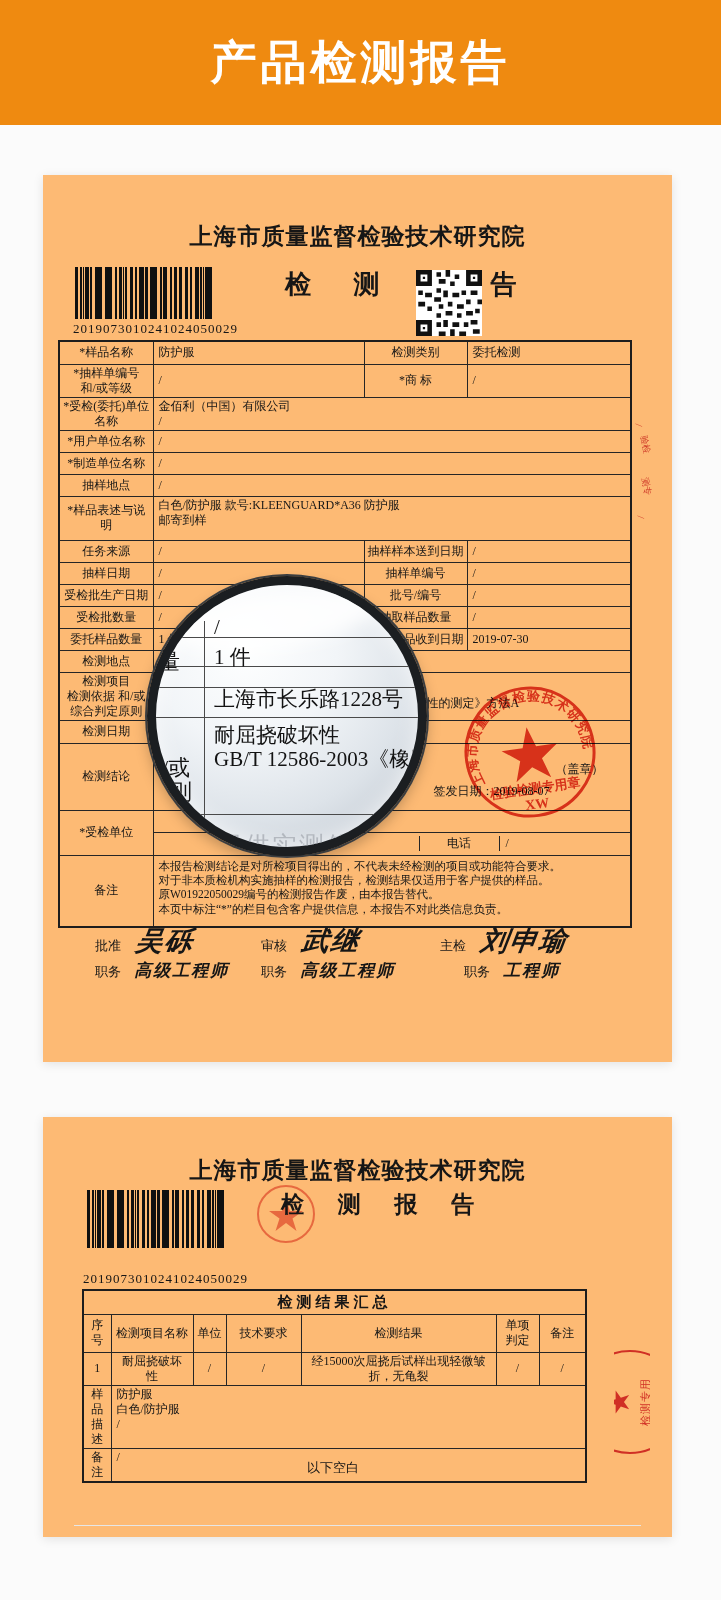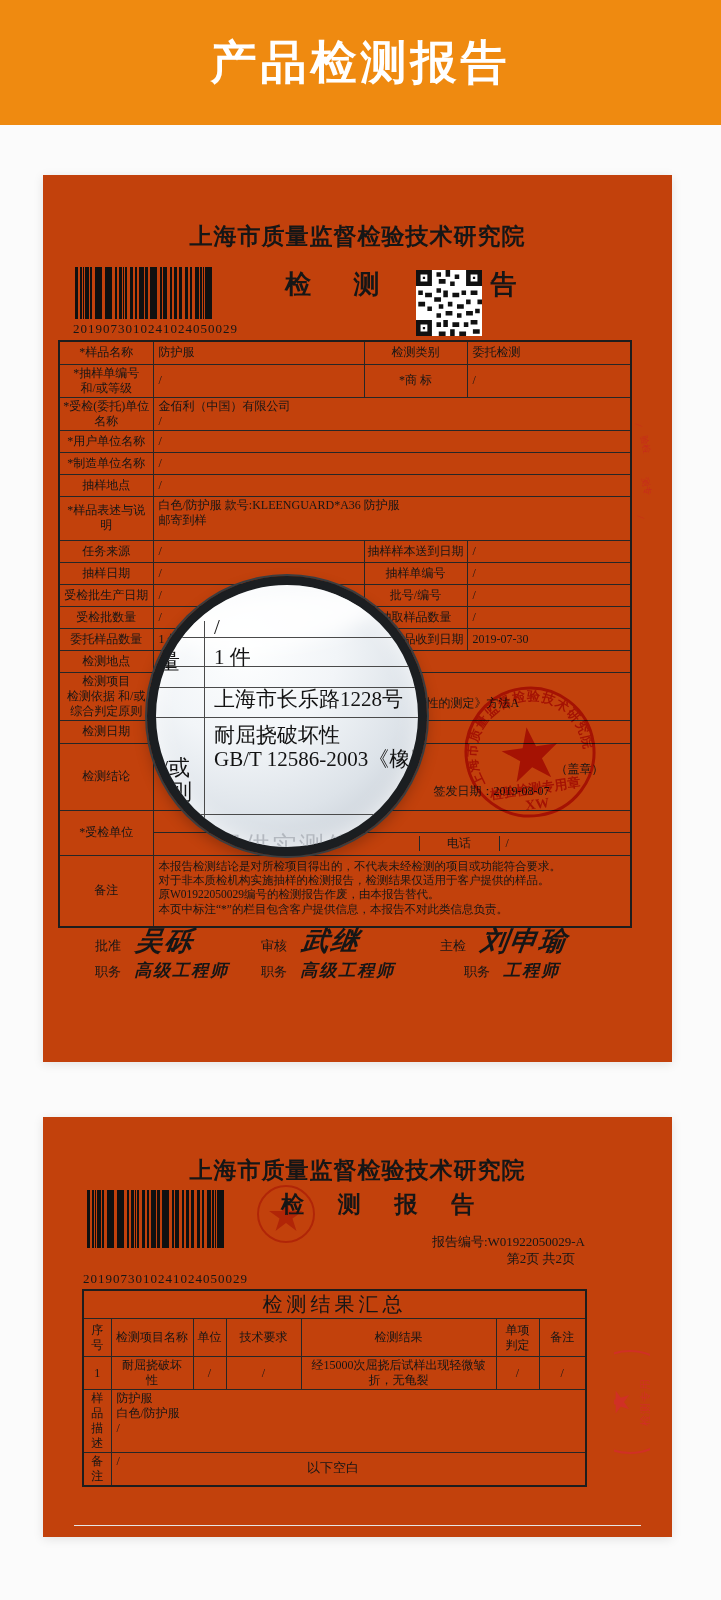--- a/index.html
+++ b/index.html
@@ -6,21 +6,21 @@
   body{background:#fafafa;font-family:"Liberation Serif","DejaVu Serif",serif;color:#161616;}
   .stage{position:relative;width:721px;height:1600px;margin:0 auto;background:#fbfbfb;overflow:hidden;}
 
   
   .banner{position:absolute;left:0;top:0;width:721px;height:125px;background:#ef8a10;
           display:flex;align-items:center;justify-content:center;}
   .banner h1{margin:0;font-family:"Liberation Sans","DejaVu Sans",sans-serif;
              font-size:46px;font-weight:bold;color:#ffffff;letter-spacing:4px;}
 
   
-  .card{position:absolute;background:#c2410c;box-shadow:0 2px 10px rgba(0,0,0,.10);}
+  .card{position:absolute;background:#fdba74;box-shadow:0 2px 10px rgba(0,0,0,.10);}
   .card1{left:43px;top:175px;width:629px;height:887px;}
   .card2{left:43px;top:1117px;width:629px;height:420px;}
 
   .inst{position:absolute;width:100%;text-align:center;font-size:23px;font-weight:bold;letter-spacing:1px;}
   .rep-title{position:absolute;font-size:26px;font-weight:bold;letter-spacing:18px;white-space:nowrap;}
 
   .barcode{position:absolute;background:
       repeating-linear-gradient(90deg,#101010 0 2px,transparent 2px 5px),
       repeating-linear-gradient(90deg,#101010 0 1px,transparent 1px 8px),
       repeating-linear-gradient(90deg,#101010 0 3px,transparent 3px 11px);}
@@ -304,38 +304,34 @@
     <svg class="seal2" viewBox="0 0 62 62">
       <circle cx="31" cy="31" r="28" fill="none" stroke="#d63528" stroke-width="2"></circle>
       <polygon points="31,16 35,28 48,28 37.5,35.5 41.5,48 31,40 20.5,48 24.5,35.5 14,28 27,28" fill="#d63528"></polygon>
     </svg>
     <div class="inst" style="top:38px;">上海市质量监督检验技术研究院</div>
     <div class="rep-title" style="left:238px;top:72px;font-size:23px;letter-spacing:14px;">检 测 报 告</div>
 
     <div class="barcode" style="left:44px;top:73px;width:140px;height:58px;"></div>
     <div class="bc-num" style="left:40px;top:154px;">2019073010241024050029</div>
 
-    <div class="info" style="left:340px;top:116px;width:202px;text-align:right;">
-      <div>报告编号:W01922050029-A</div>
-      <div style="padding-right:10px;">第2页 共2页</div>
-    </div>
 
     <table class="doc" style="left:39px;top:172px;width:503px;">
       <colgroup>
         <col style="width:28px">
           <col style="width:82px">
           <col style="width:33px">
           <col style="width:75px">
         <col style="width:195px">
           <col style="width:43px">
           <col style="width:47px">
       </colgroup>
       <tbody>
           <tr style="height:24px">
-        <th colspan="7" style="font-size:20px;font-weight:normal;letter-spacing:4px;margin-top:32px;">检测结果汇总</th>
+        <th colspan="7" style="font-size:15px;font-weight:bold;letter-spacing:4px;margin-top:32px;">检测结果汇总</th>
       </tr>
       <tr style="height:38px">
         <th>序号</th>
         <th>检测项目名称</th>
         <th>单位</th>
         <th>技术要求</th>
         <th>检测结果</th>
         <th class="pre">单项
 判定</th>
         <th>备注</th>

